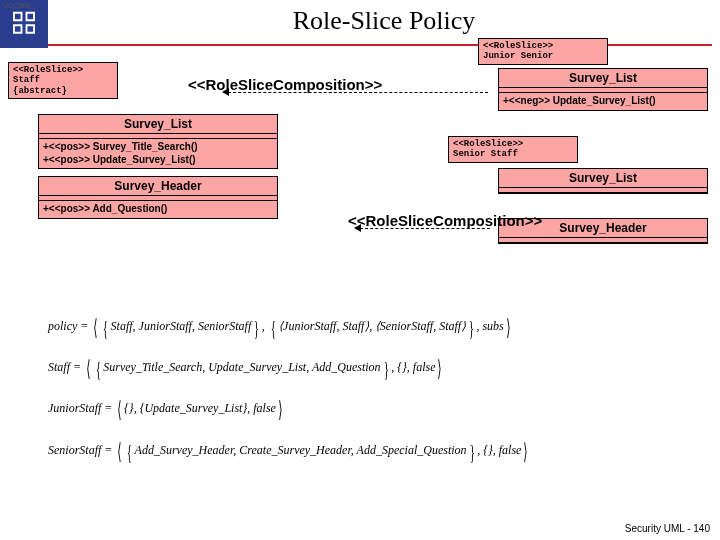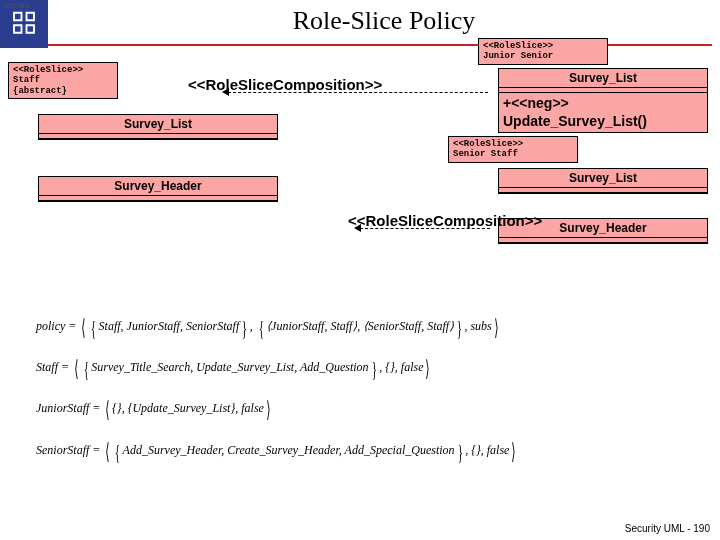--- a/index.html
+++ b/index.html
@@ -8,27 +8,27 @@
   .logo { width: 48px; height: 48px; background: #2a3d8f; display: flex; align-items: center; justify-content: center; }
   .logo svg { width: 30px; height: 30px; }
   .uconn { position: absolute; left: 3px; top: 2px; font-size: 7px; letter-spacing: 0.3px; color: #555; font-family: sans-serif; }
   .title { flex: 1; text-align: center; font-size: 26px; padding-top: 6px; }
   .redline { position: absolute; top: 44px; left: 48px; right: 8px; height: 2px; background: #c0232a; }
   .canvas { position: absolute; top: 56px; left: 8px; right: 8px; height: 240px; }
   .box { position: absolute; border: 1.2px solid #000; background: #fca5a5; }
   .stereo { font-family: "Courier New", monospace; font-weight: bold; font-size: 9px; padding: 2px 4px; line-height: 1.15; }
   .clsname { font-weight: bold; font-size: 12px; text-align: center; font-family: Arial, sans-serif; padding: 2px; }
   .divider { border-top: 1.2px solid #000; margin: 0; }
-  .ops { font-size: 14px; font-family: Arial, sans-serif; font-weight: bold; padding: 2px 4px; line-height: 1.25; }
+  .ops { font-size: 10px; font-family: Arial, sans-serif; font-weight: bold; padding: 2px 4px; line-height: 1.25; }
   .attrs { height: 4px; }
   .relation { position: absolute; font-size: 15px; font-family: Arial, sans-serif; font-weight: bold; }
   .dashed-h { position: absolute; border-top: 1.5px dashed #000; height: 0; }
   .arrowhead { position: absolute; width: 0; height: 0; }
   .arrow-left { border-top: 4px solid transparent; border-bottom: 4px solid transparent; border-right: 7px solid #000; }
-  .eqs { position: absolute; top: 310px; left: 36px; right: 20px; font-style: italic; font-size: 12px; line-height: 1.6; }
+  .eqs { position: absolute; top: 310px; left: 48px; right: 20px; font-style: italic; font-size: 12px; line-height: 1.6; }
   .eqs .row { margin-bottom: 6px; white-space: nowrap; }
   .brace { font-size: 22px; font-style: normal; vertical-align: middle; display: inline-block; transform: scaleX(0.5); }
   .footer { position: absolute; bottom: 6px; right: 10px; font-size: 10px; font-family: Arial, sans-serif; }
 </style>
 </head>
 <body>
 
 <div class="header">
   <span class="uconn">UCONN</span>
   <div class="logo">
@@ -62,27 +62,32 @@
       <span>&lt;&lt;RoleSlice&gt;&gt;</span><br>
       <span>Senior Staff</span>
     </div>
   </div>
 
   <div class="box" style="left:30px;top:58px;width:240px">
     <div class="clsname">Survey_List</div>
     <div class="divider"></div>
       <div class="attrs"></div>
       <div class="divider"></div>
+    <div class="ops">
+      <span>+&lt;&lt;pos&gt;&gt; Survey_Title_Search()</span><br>
+      <span>+&lt;&lt;pos&gt;&gt; Update_Survey_List()</span>
+    </div>
   </div>
 
   <div class="box" style="left:30px;top:120px;width:240px">
     <div class="clsname">Survey_Header</div>
     <div class="divider"></div>
       <div class="attrs"></div>
       <div class="divider"></div>
+    <div class="ops">+&lt;&lt;pos&gt;&gt; Add_Question()</div>
   </div>
 
   <div class="box" style="left:490px;top:12px;width:210px">
     <div class="clsname">Survey_List</div>
     <div class="divider"></div>
       <div class="attrs"></div>
       <div class="divider"></div>
     <div class="ops">+&lt;&lt;neg&gt;&gt; Update_Survey_List()</div>
   </div>
 
@@ -117,13 +122,13 @@
     <i>Staff</i> = <span class="brace">⟨</span><span class="brace">{</span><i>Survey_Title_Search</i>, <i>Update_Survey_List</i>, <i>Add_Question</i><span class="brace">}</span>, {}, <i>false</i><span class="brace">⟩</span>
   </div>
   <div class="row">
     <i>JuniorStaff</i> = <span class="brace">⟨</span>{}, {<i>Update_Survey_List</i>}, <i>false</i><span class="brace">⟩</span>
   </div>
   <div class="row">
     <i>SeniorStaff</i> = <span class="brace">⟨</span><span class="brace">{</span><i>Add_Survey_Header</i>, <i>Create_Survey_Header</i>, <i>Add_Special_Question</i><span class="brace">}</span>, {}, <i>false</i><span class="brace">⟩</span>
   </div>
 </div>
 
-<div class="footer">Security UML - 190</div>
+<div class="footer">Security UML - 140</div>
 
 </body></html>

